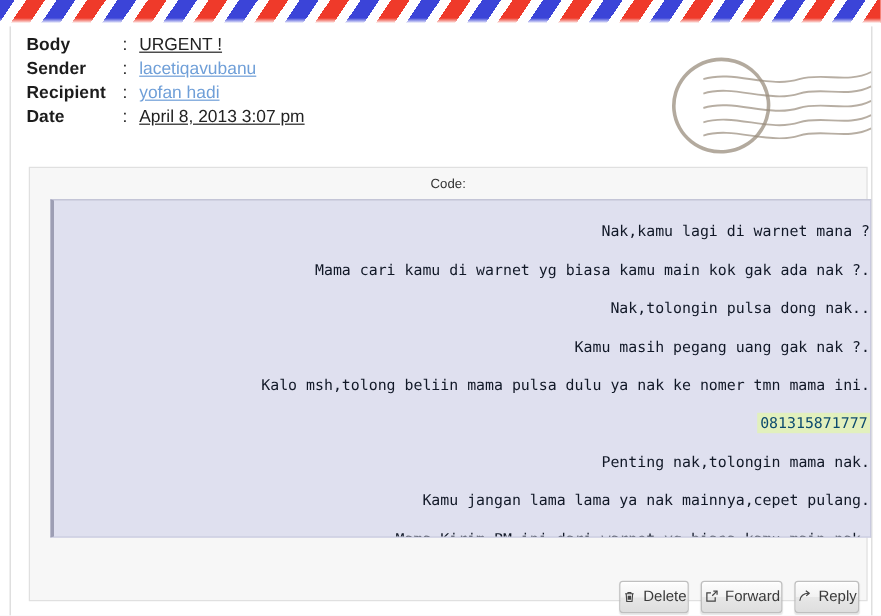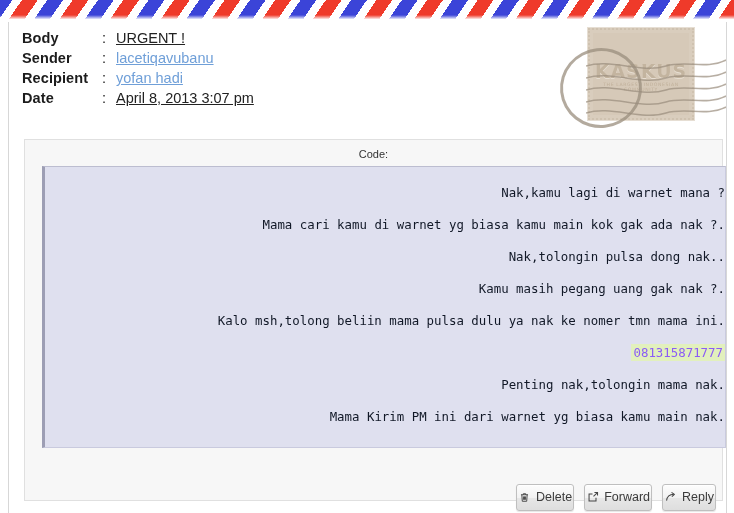--- a/index.html
+++ b/index.html
@@ -196,21 +196,21 @@
     line-height: 32px;
     color: #111827;
     letter-spacing: 0px;
   }
   .code-line {
     white-space: pre;
     height: 32px;
   }
   .code-line .hl {
     background: #e2f0bd;
-    color: #8b5cf6;
+    color: #0c4a6e;
     padding: 1px 2px;
   }
 
   
   #action-bar {
     position: absolute;
     left: 0;
     top: 482px;
     width: 726px;
     height: 30px;
@@ -283,25 +283,20 @@
 
     <div class="meta-row">
       <span class="meta-label">Date</span>
       <span class="meta-colon">:</span>
       <span class="meta-value">April 8, 2013 3:07 pm</span>
     </div>
 
   </div>
 
   <div id="stamp-area">
-    <div id="stamp">
-      <div id="stamp-inner"></div>
-      <div id="stamp-logo">KASKUS</div>
-      <div id="stamp-tagline">THE LARGEST INDONESIAN COMMUNITY</div>
-    </div>
     <div id="postmark-circle"></div>
     <svg id="cancel-waves" viewBox="0 0 140 58" preserveAspectRatio="none">
       <g fill="none" stroke="#9a8d7d" stroke-width="1.6">
         <path d="M0 8 C 25 0, 55 16, 80 8 C 100 2, 120 12, 140 2"></path>
         <path d="M0 20 C 25 12, 55 28, 80 20 C 100 14, 120 24, 140 14"></path>
         <path d="M0 32 C 25 24, 55 40, 80 32 C 100 26, 120 36, 140 26"></path>
         <path d="M0 44 C 25 36, 55 52, 80 44 C 100 38, 120 48, 140 38"></path>
         <path d="M0 55 C 25 47, 55 63, 80 55 C 100 49, 120 59, 140 49"></path>
       </g>
     </svg>
@@ -311,20 +306,21 @@
     <div id="code-panel-title">Code:</div>
     <div id="code-box">
       <div id="code-lines">
         <div class="code-line"><span>Nak,kamu lagi di warnet mana ?</span></div>
         <div class="code-line"><span>Mama cari kamu di warnet yg biasa kamu main kok gak ada nak ?.</span></div>
         <div class="code-line"><span>Nak,tolongin pulsa dong nak..</span></div>
         <div class="code-line"><span>Kamu masih pegang uang gak nak ?.</span></div>
         <div class="code-line"><span>Kalo msh,tolong beliin mama pulsa dulu ya nak ke nomer tmn mama ini.</span></div>
         <div class="code-line"><span class="hl">081315871777</span></div>
         <div class="code-line"><span>Penting nak,tolongin mama nak.</span></div>
+        <div class="code-line"><span>Kamu jangan lama lama ya nak mainnya,cepet pulang.</span></div>
         <div class="code-line"><span>Mama Kirim PM ini dari warnet yg biasa kamu main nak.</span></div>
       </div>
     </div>
   </div>
 
   <div id="action-bar">
 
     <div class="action-btn">
       <span class="btn-icon">
         <svg viewBox="0 0 14 14" width="11" height="11" fill="none" stroke="#444444" stroke-width="1.2">

